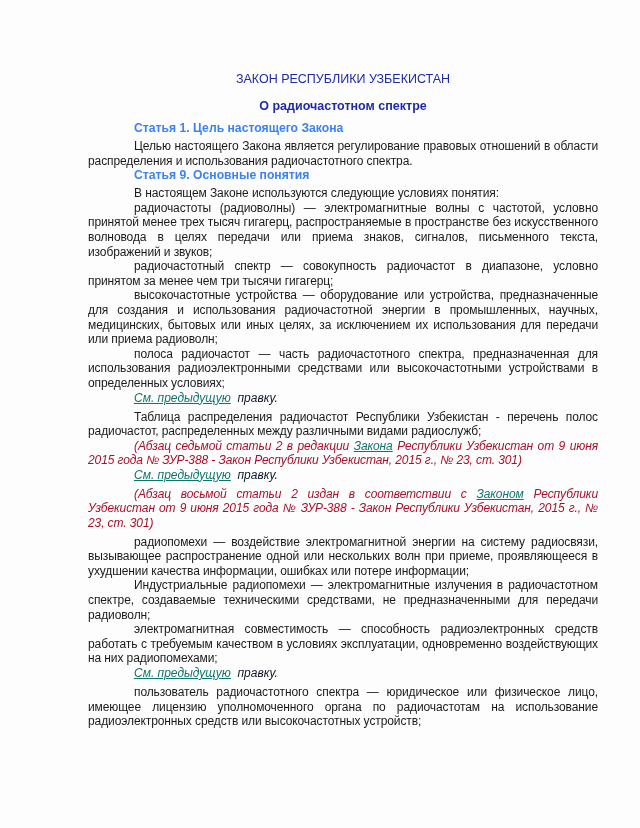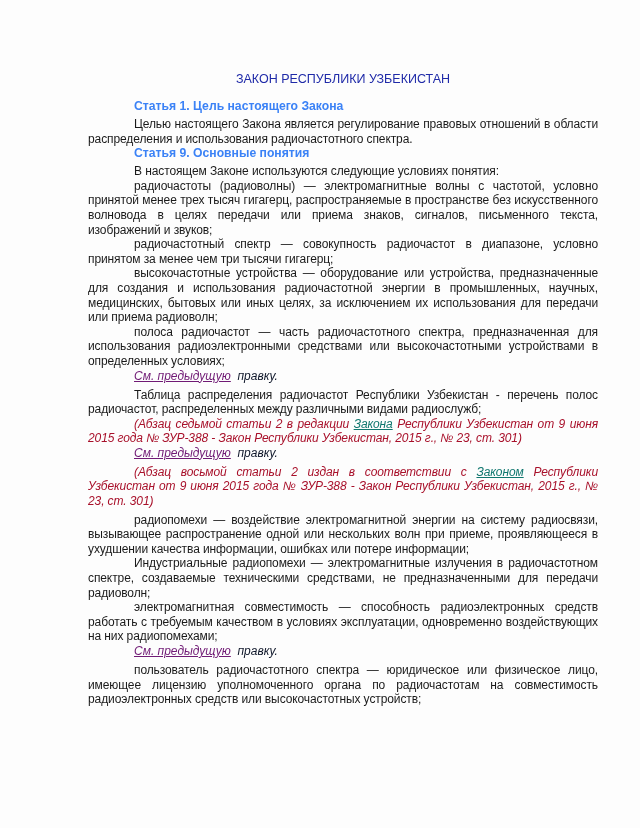--- a/index.html
+++ b/index.html
@@ -63,33 +63,34 @@
       text-decoration: underline;
       font-style: italic;
     }
     .prev-line {
       text-indent: 46px;
       font-style: italic;
       margin: 0;
       line-height: 15px;
     }
     .prev-link {
-      color: #701a75;
+      color: #0f766e;
       text-decoration: underline;
       cursor: pointer;
     }
     .prev-word {
       color: #0f172a;
     }
   </style>
 </head>
 <body>
 
 <div class="page">
   <div class="title">ЗАКОН РЕСПУБЛИКИ УЗБЕКИСТАН</div>
+  <div class="subtitle">О радиочастотном спектре</div>
 
   <div class="article-heading first">Статья 1. Цель настоящего Закона</div>
   <p>Целью настоящего Закона является регулирование правовых отношений в области распределения и использования радиочастотного спектра.</p>
 
   <div class="article-heading" style="margin-bottom:3px;">Статья 9. Основные понятия</div>
   <p>В настоящем Законе используются следующие условиях понятия:</p>
   <p>радиочастоты (радиоволны) — электромагнитные волны с частотой, условно принятой менее трех тысяч гигагерц, распространяемые в пространстве без искусственного волновода в целях передачи или приема знаков, сигналов, письменного текста, изображений и звуков;</p>
   <p>радиочастотный спектр — совокупность радиочастот в диапазоне, условно принятом за менее чем три тысячи гигагерц;</p>
   <p>высокочастотные устройства — оборудование или устройства, предназначенные для создания и использования радиочастотной энергии в промышленных, научных, медицинских, бытовых или иных целях, за исключением их использования для передачи или приема радиоволн;</p>
   <p>полоса радиочастот — часть радиочастотного спектра, предназначенная для использования радиоэлектронными средствами или высокочастотными устройствами в определенных условиях;</p>
@@ -111,14 +112,14 @@
 
   <p class="gap">радиопомехи — воздействие электромагнитной энергии на систему радиосвязи, вызывающее распространение одной или нескольких волн при приеме, проявляющееся в ухудшении качества информации, ошибках или потере информации;</p>
   <p>Индустриальные радиопомехи — электромагнитные излучения в радиочастотном спектре, создаваемые техническими средствами, не предназначенными для передачи радиоволн;</p>
   <p>электромагнитная совместимость — способность радиоэлектронных средств работать с требуемым качеством в условиях эксплуатации, одновременно воздействующих на них радиопомехами;</p>
 
   <div class="prev-line">
     <span class="prev-link">См. предыдущую</span>&nbsp;
     <span class="prev-word">правку.</span>
   </div>
 
-  <p class="gap">пользователь радиочастотного спектра — юридическое или физическое лицо, имеющее лицензию уполномоченного органа по радиочастотам на совместимость радиоэлектронных средств или высокочастотных устройств;</p>
+  <p class="gap">пользователь радиочастотного спектра — юридическое или физическое лицо, имеющее лицензию уполномоченного органа по радиочастотам на использование радиоэлектронных средств или высокочастотных устройств;</p>
 </div>
 
 </body></html>

